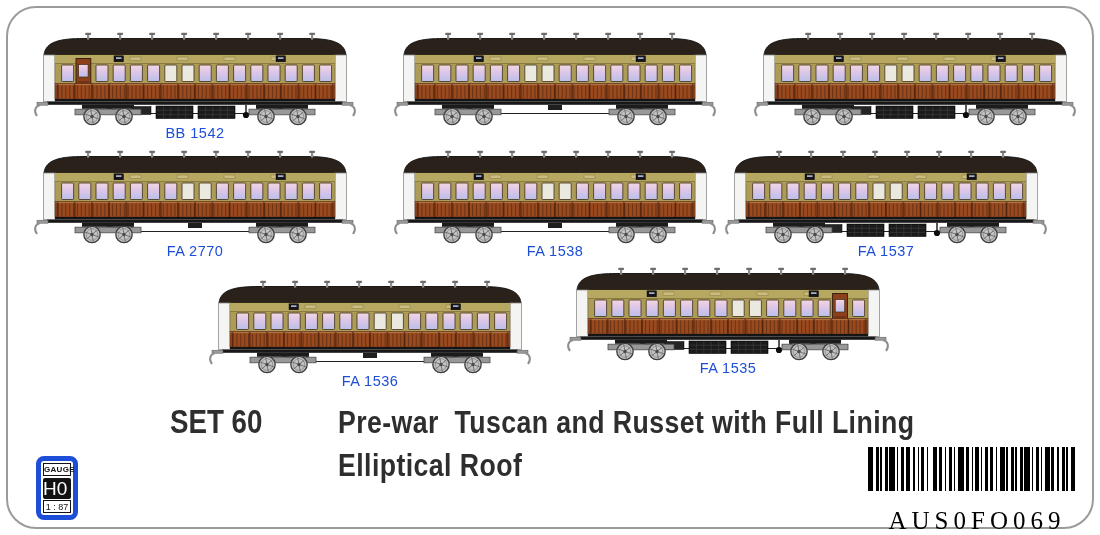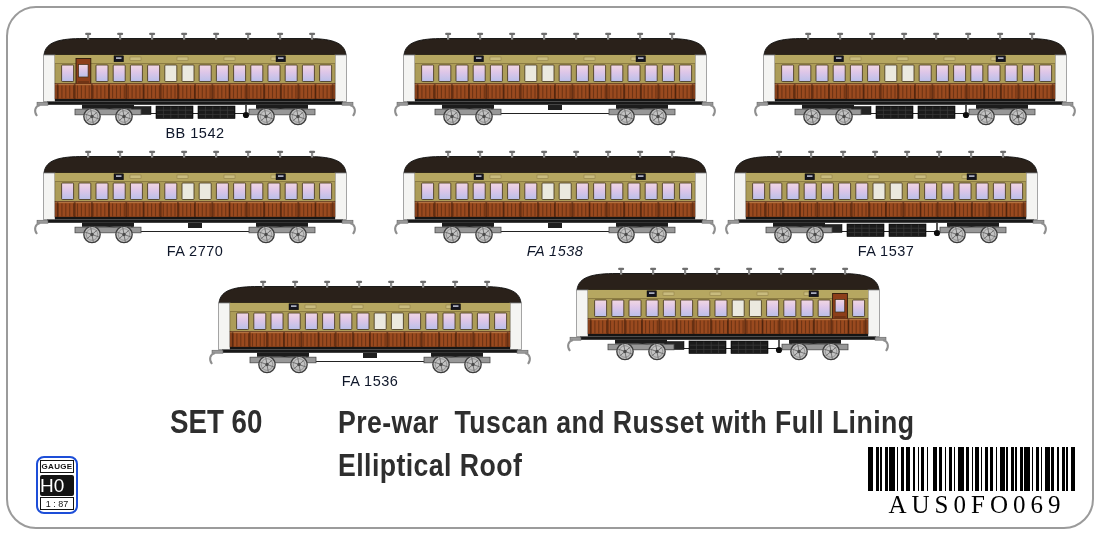--- a/index.html
+++ b/index.html
@@ -3,40 +3,40 @@
 <meta charset="utf-8">
 <style>
   html,body{margin:0;padding:0;background:#ffffff;}
   .stage{position:relative;width:1100px;height:535px;background:#ffffff;overflow:hidden;
          font-family:"Liberation Sans",sans-serif;}
   .frame{position:absolute;left:6px;top:6px;width:1084px;height:519px;
          border:2px solid #9b9b9b;border-radius:30px;}
   .car{position:absolute;width:330px;height:118px;}
   .car svg{position:absolute;left:0;top:0;}
   .car-label{position:absolute;top:99px;left:0;width:330px;text-align:center;
-             font-size:14.5px;letter-spacing:0.5px;color:#0f172a;}
+             font-size:14.5px;letter-spacing:0.5px;color:#1d4ed8;}
   .caption-set{position:absolute;left:170px;top:403px;font-size:33px;font-weight:bold;
                color:#2e2e2e;transform:scaleX(0.84);transform-origin:left top;white-space:pre;}
   .caption-line{position:absolute;left:338px;font-size:31px;font-weight:bold;color:#2e2e2e;
                 transform:scaleX(0.86);transform-origin:left top;white-space:pre;letter-spacing:0.5px;}
   .caption-line.l1{top:405px;}
   .caption-line.l2{top:448px;}
-  .badge{position:absolute;left:36px;top:456px;width:42px;border:2px solid #1d4ed8;
+  .badge{position:absolute;left:36px;top:456px;width:42px;border:5px solid #1d4ed8;
          border-radius:8px;background:#fff;padding:2px;box-sizing:border-box;}
   .badge .b-top{border:1.5px solid #121212;font-size:8px;font-weight:bold;text-align:center;
                 color:#121212;padding:1px 0;letter-spacing:0.3px;}
   .badge .b-mid{background:#121212;color:#fff;font-weight:normal;font-size:19px;line-height:21px;
                 text-align:left;margin:1.5px 0;border-radius:2px;}
   .badge .b-bot{border:1.5px solid #121212;font-size:9px;font-weight:normal;text-align:center;
                 color:#121212;padding:0.5px 0;}
   .barcode{position:absolute;left:868px;top:447px;width:218px;text-align:center;}
   .bars{height:44px;font-size:0;white-space:nowrap;overflow:hidden;text-align:left;}
   .bars span{display:inline-block;height:44px;background:#000;}
   .code{font-family:"Liberation Serif",serif;font-size:25px;color:#000;
-        letter-spacing:5px;margin-top:0px;white-space:nowrap;}
+        letter-spacing:5px;margin-top:16px;white-space:nowrap;}
 </style>
 </head>
 <body>
 
 <div class="stage">
   <div class="frame"></div>
 
   <div id="cars">
       <div class="car" style="left: 30px; top: 26px;">
         <svg width="330" height="100" viewBox="0 0 330 100">
@@ -807,21 +807,21 @@
           <circle cx="236" cy="90.5" r="1.7" fill="#4a4a4a"></circle>
           <circle cx="268" cy="90.5" r="8.2" fill="#c2c2c2" stroke="#3c3c3c" stroke-width="1.3"></circle>
           <circle cx="268" cy="90.5" r="5.8" fill="none" stroke="#7e7e7e" stroke-width="0.7"></circle>
           <line x1="275.0" y1="93.0" x2="261.0" y2="88.0" stroke="#6a6a6a" stroke-width="0.9"></line>
           <line x1="269.3" y1="97.8" x2="266.7" y2="83.2" stroke="#6a6a6a" stroke-width="0.9"></line>
           <line x1="262.3" y1="95.3" x2="273.7" y2="85.7" stroke="#6a6a6a" stroke-width="0.9"></line>
           <circle cx="268" cy="90.5" r="1.7" fill="#4a4a4a"></circle>
         </svg>
         <div class="car-label">FA 2770</div>
       </div>
-      <div class="car" style="left: 390px; top: 144px; font-style: italic;">
+      <div class="car" style="left: 390px; top: 144px;">
         <svg width="330" height="100" viewBox="0 0 330 100">
           <defs>
             <linearGradient id="wg4" x1="0" y1="0" x2="0" y2="1">
               <stop offset="0" stop-color="#f2d7e2"></stop>
               <stop offset="0.45" stop-color="#ddc6e8"></stop>
               <stop offset="1" stop-color="#b9bfe9"></stop>
             </linearGradient>
           </defs>
           <path d="M14,29 C15.5,15.5 30,12.5 54,12.5 L276,12.5 C300,12.5 314.5,15.5 316,29 Z" fill="#2a211a" stroke="#0d0d0d" stroke-width="0.9"></path>
           <rect x="57" y="8.6" width="2.2" height="5" fill="#8d8d8d"></rect>
@@ -1583,20 +1583,21 @@
           <line x1="237.3" y1="97.8" x2="234.7" y2="83.2" stroke="#6a6a6a" stroke-width="0.9"></line>
           <line x1="230.3" y1="95.3" x2="241.7" y2="85.7" stroke="#6a6a6a" stroke-width="0.9"></line>
           <circle cx="236" cy="90.5" r="1.7" fill="#4a4a4a"></circle>
           <circle cx="268" cy="90.5" r="8.2" fill="#c2c2c2" stroke="#3c3c3c" stroke-width="1.3"></circle>
           <circle cx="268" cy="90.5" r="5.8" fill="none" stroke="#7e7e7e" stroke-width="0.7"></circle>
           <line x1="275.0" y1="93.0" x2="261.0" y2="88.0" stroke="#6a6a6a" stroke-width="0.9"></line>
           <line x1="269.3" y1="97.8" x2="266.7" y2="83.2" stroke="#6a6a6a" stroke-width="0.9"></line>
           <line x1="262.3" y1="95.3" x2="273.7" y2="85.7" stroke="#6a6a6a" stroke-width="0.9"></line>
           <circle cx="268" cy="90.5" r="1.7" fill="#4a4a4a"></circle>
         </svg>
+        <div class="car-label">FA 1535</div>
       </div>
     </div>
 
   <div class="caption-set">SET 60</div>
   <div class="caption-line l1">Pre-war  Tuscan and Russet with Full Lining</div>
   <div class="caption-line l2">Elliptical Roof</div>
 
   <div class="badge">
     <div class="b-top">GAUGE</div>
     <div class="b-mid">H0</div>

